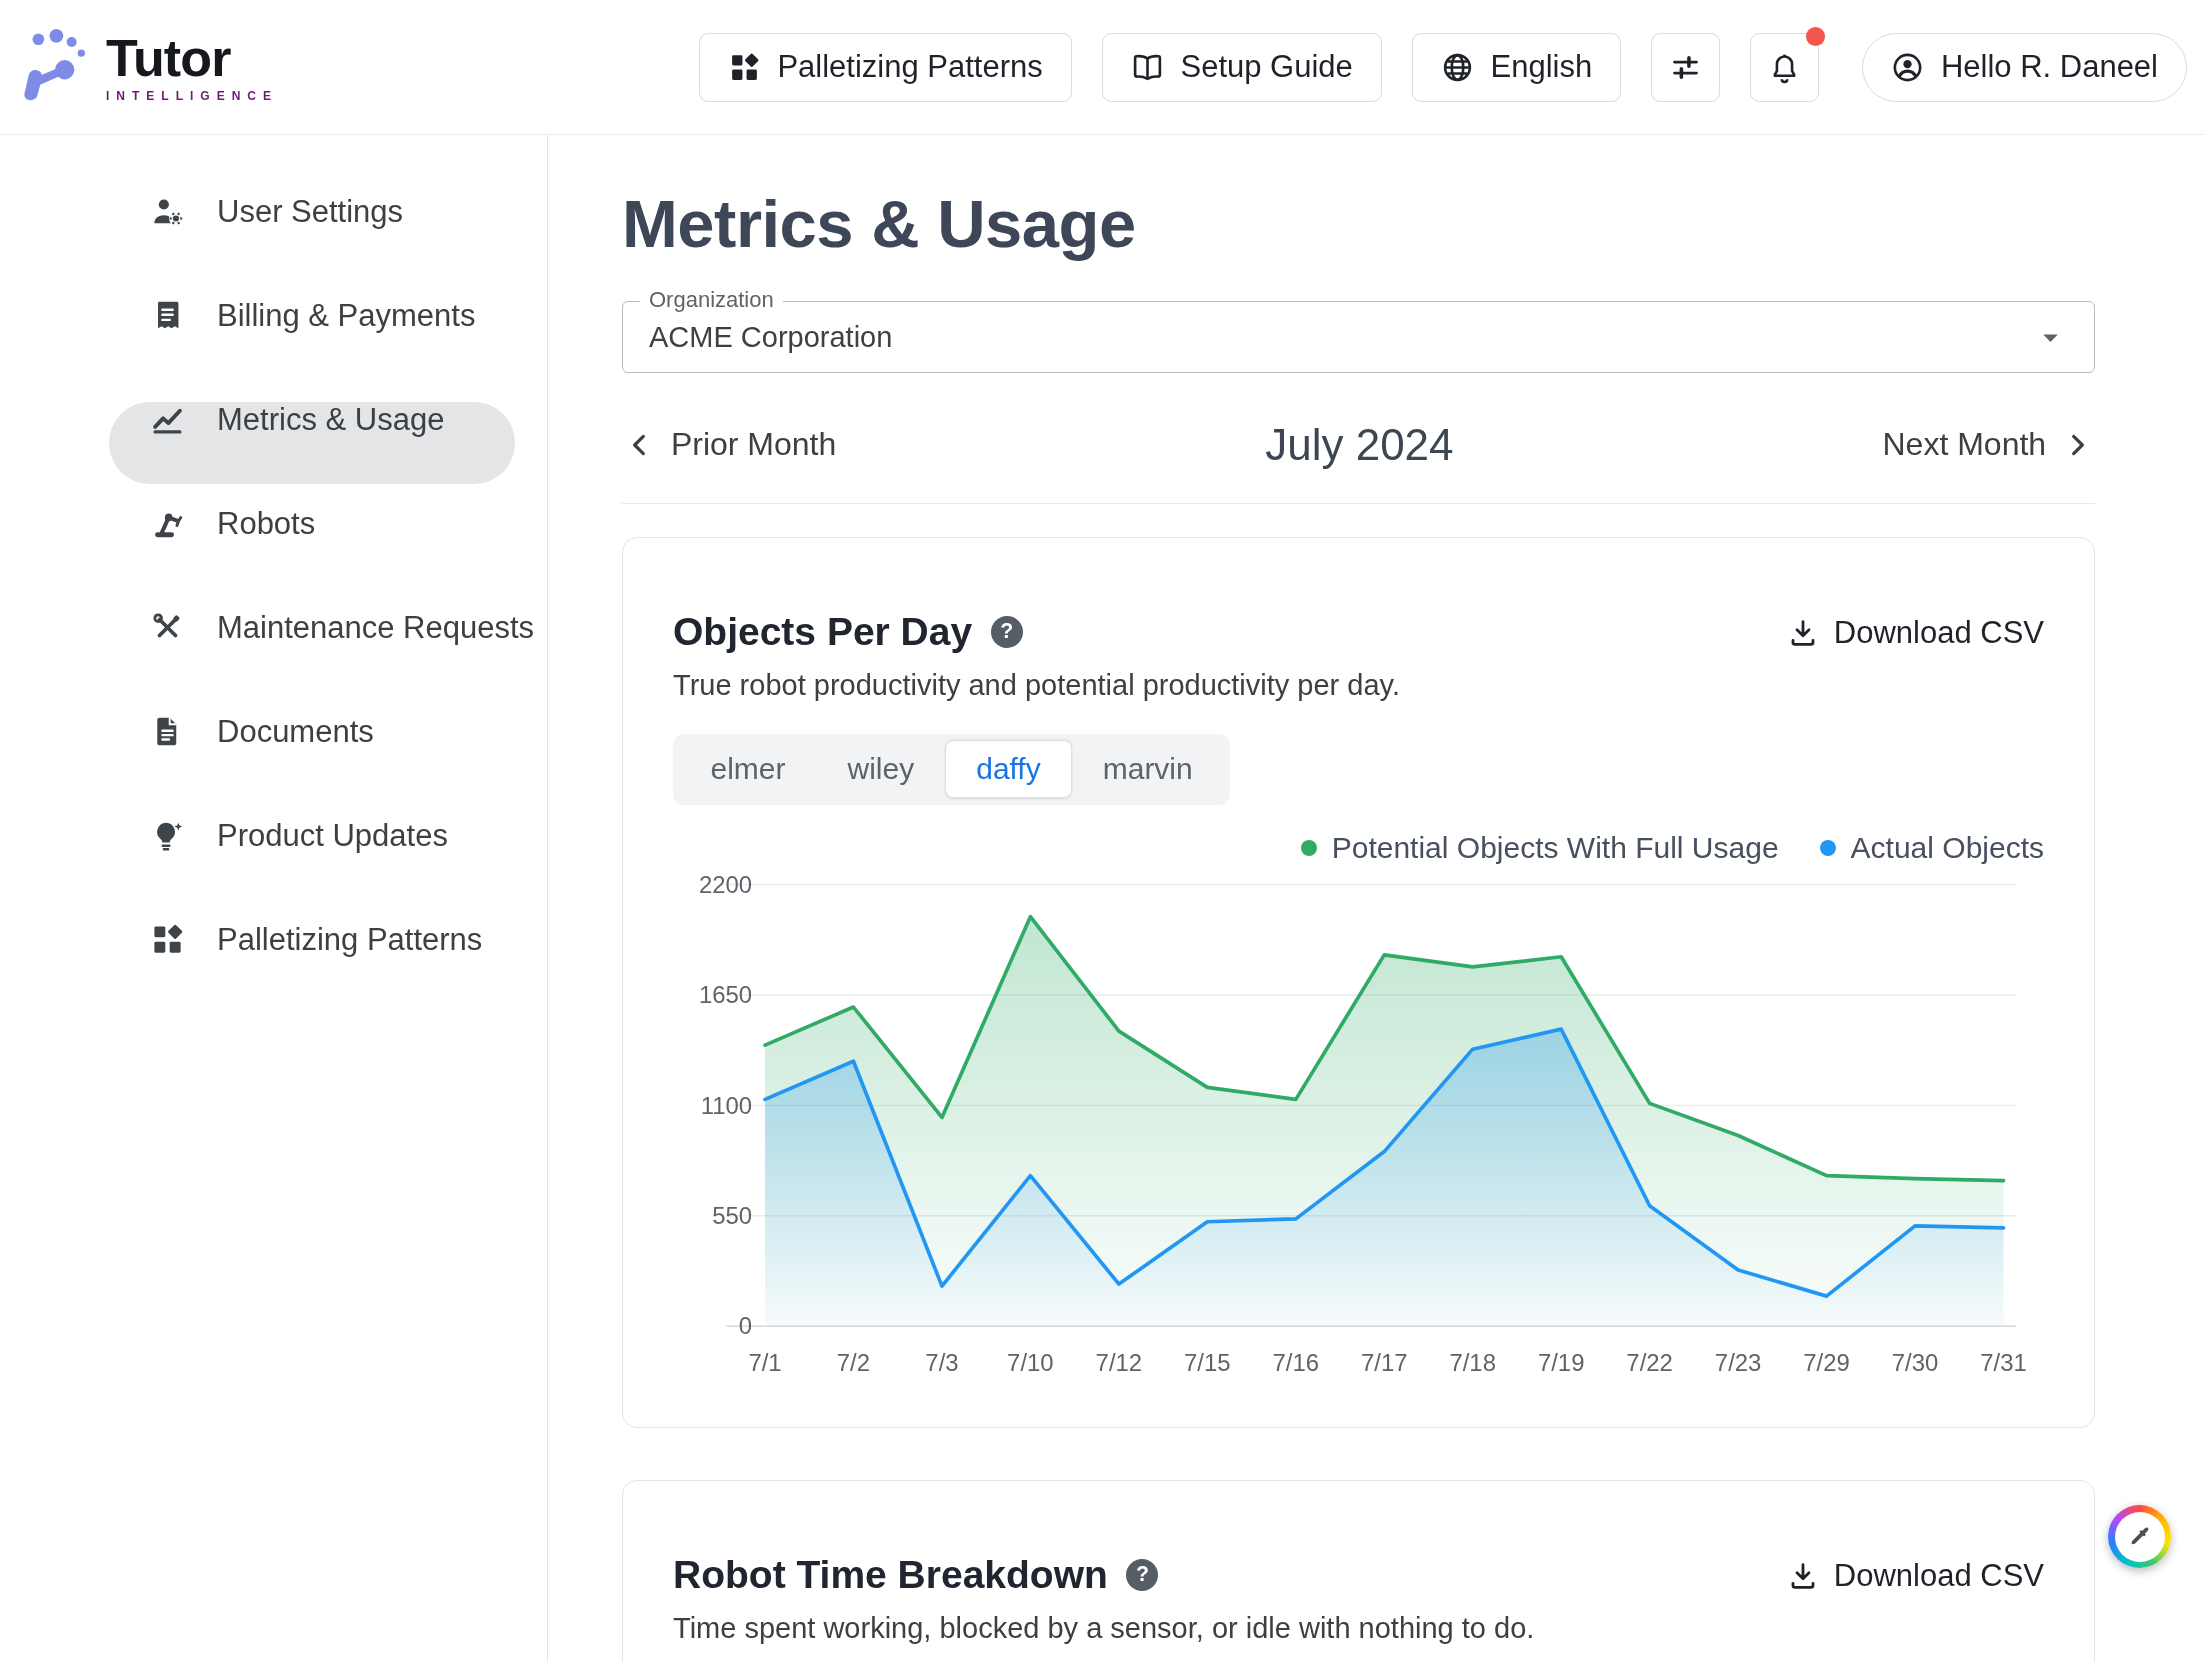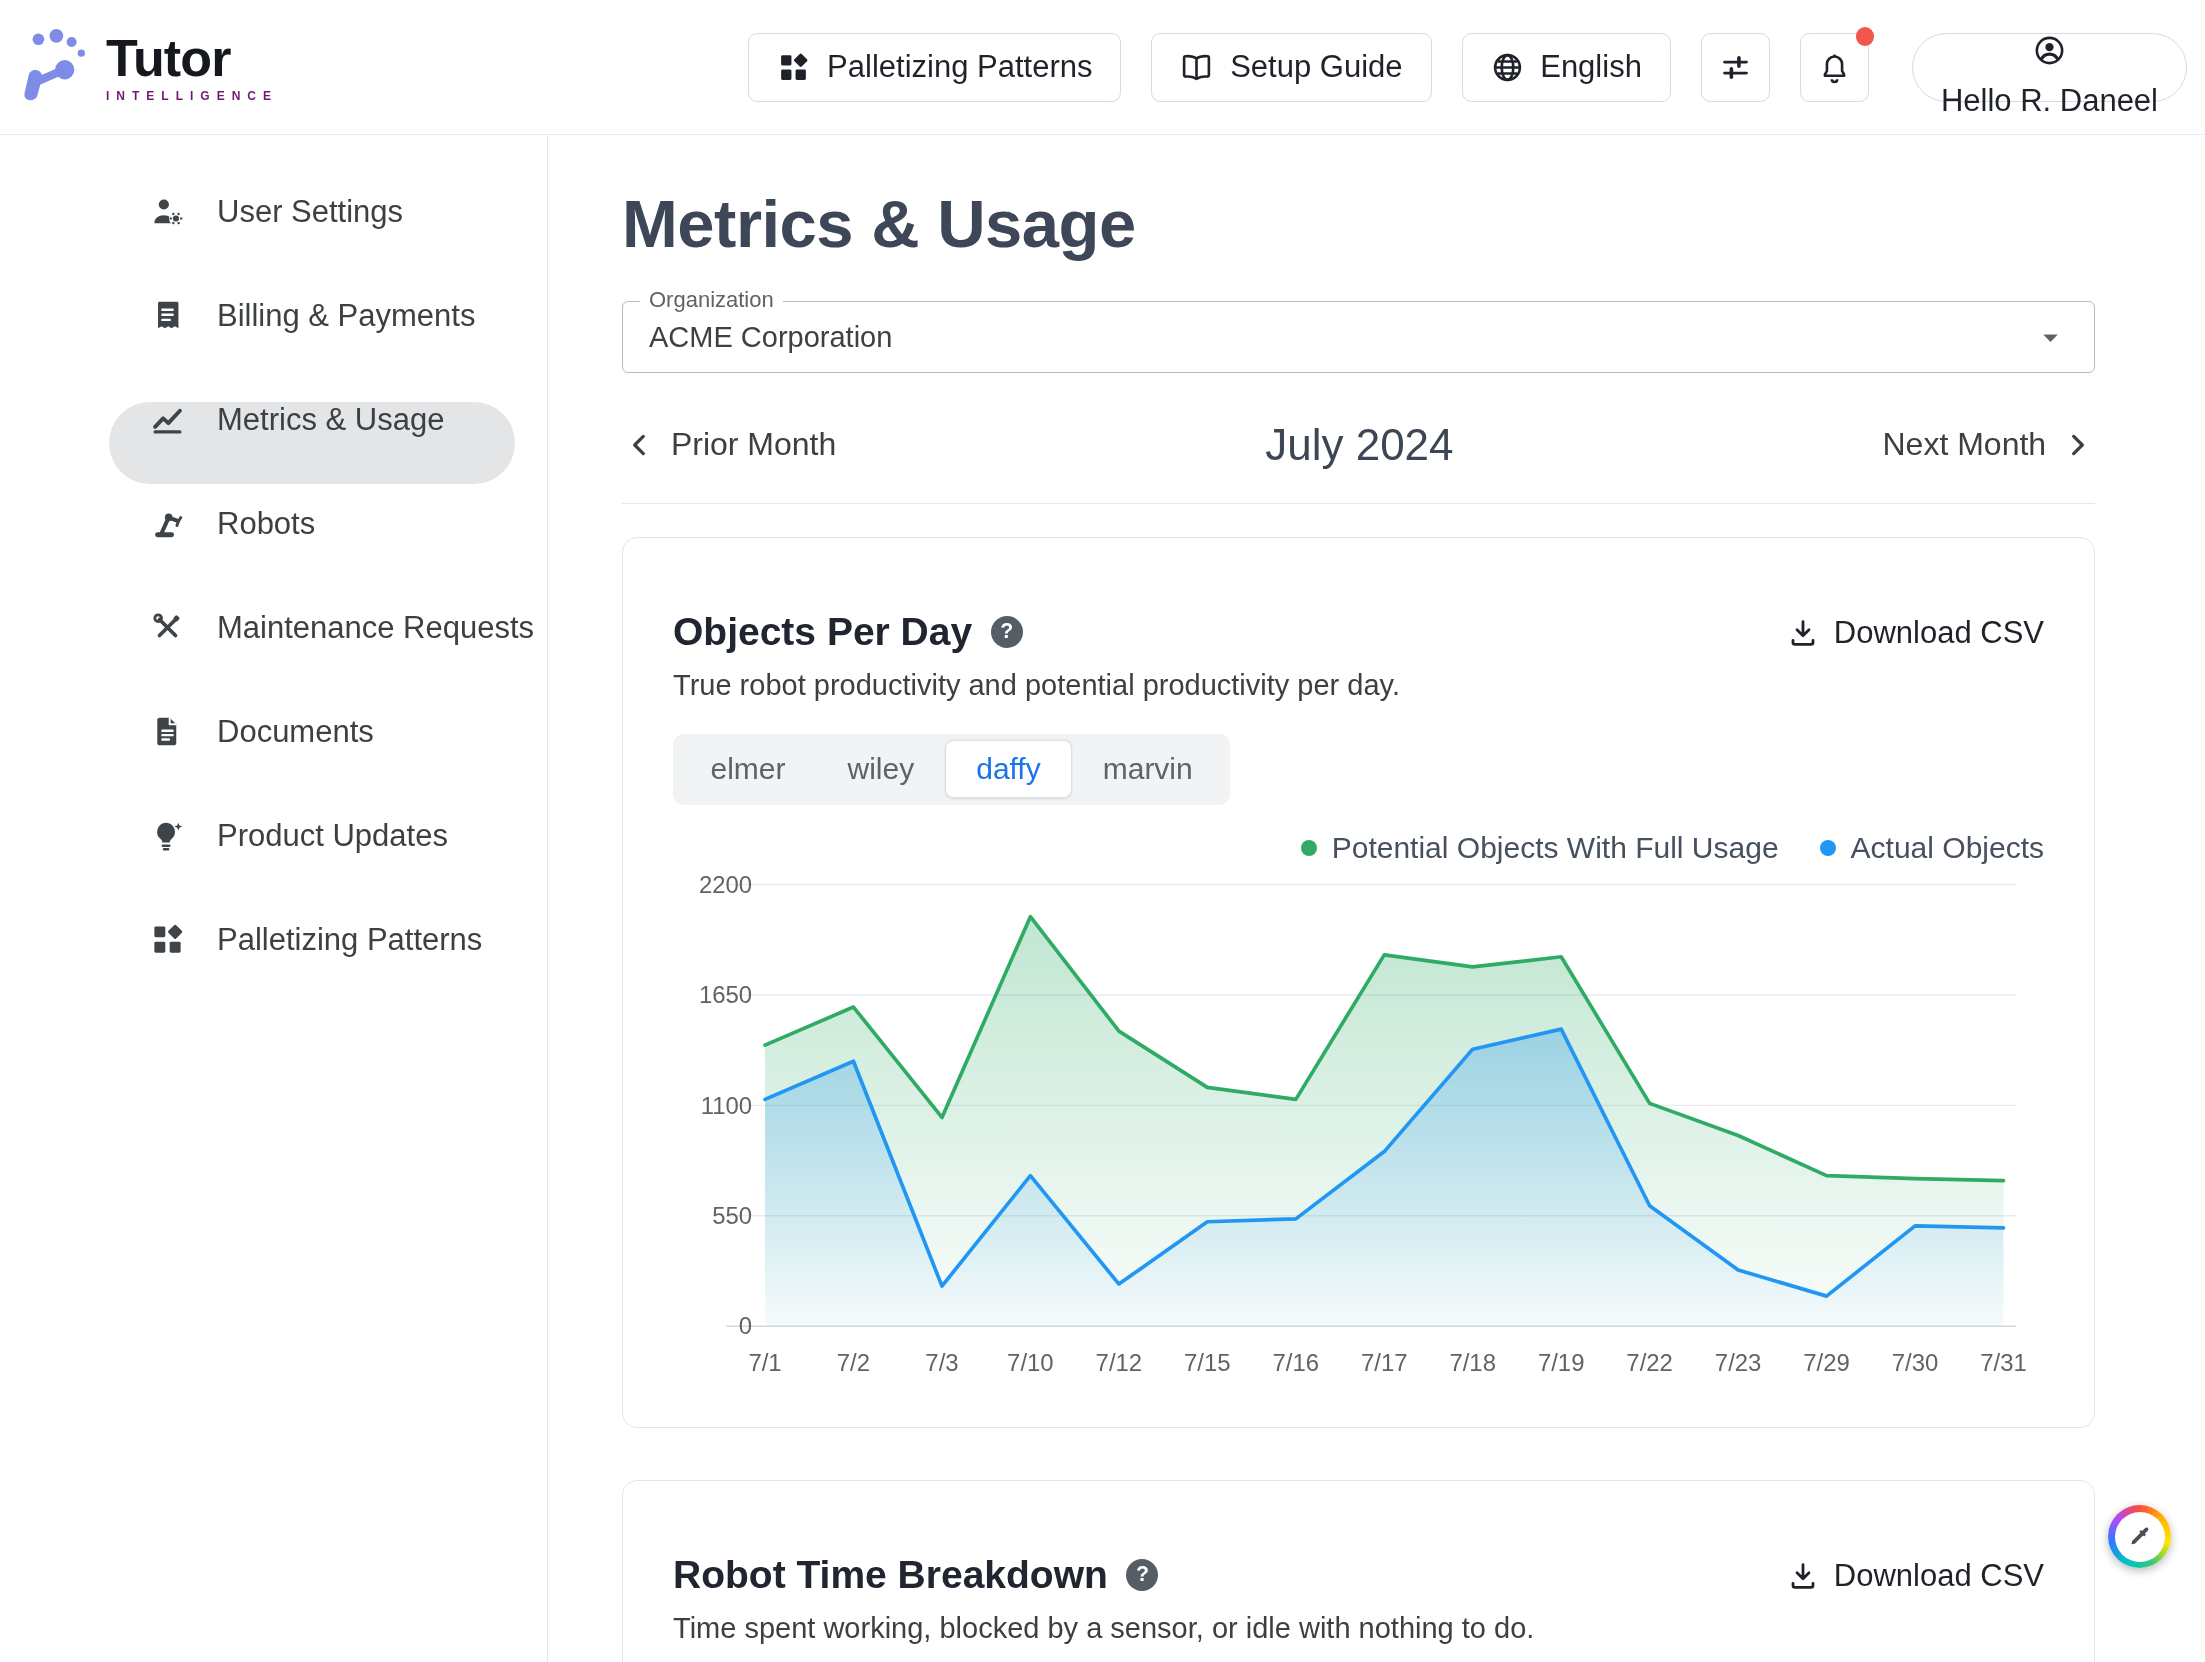--- a/index.html
+++ b/index.html
@@ -14,21 +14,21 @@
   .logo-mark { width:72px; height:78px; }
   .logo-text { display:flex; flex-direction:column; }
   .logo-name { font-size:52px; font-weight:700; color:#15181d; letter-spacing:-0.9px; line-height:1.05; }
   .logo-sub { font-size:12px; font-weight:700; letter-spacing:7px; color:#701a75; margin-top:3.7px; }
   .header-actions { margin-left:auto; display:flex; align-items:center; gap:30px; }
   .hbtn { display:inline-flex; align-items:center; gap:16.7px; height:69px; padding:0 28px;
     background:#fff; border:1.4px solid #d8dadd; border-radius:9.3px; font-size:31px; font-weight:500;
     color:#1f2329; font-family:inherit; cursor:pointer; white-space:nowrap; }
   .hbtn svg { width:33px; height:33px; flex-shrink:0; }
   .hbtn.icon-only { width:69px; padding:0; justify-content:center; position:relative; }
-  .hbtn.pill { border-radius:37px; margin-left:13px;flex-direction:column; }
+  .hbtn.pill { border-radius:37px; margin-left:13px; }
   .dot-badge { position:absolute; top:-6.5px; right:-6.5px; width:18.6px; height:18.6px;
     border-radius:50%; background:var(--red,#f4564e); }
 
   
   .shell { display:flex; height:1527px; }
   aside { width:548px; border-right:0.9px solid #e4e6e8; padding:59px 32px 0 109px; flex-shrink:0; }
   .side-item { display:flex; align-items:flex-start; gap:32px; height:82px; padding:0 41px;
     border-radius:927px; margin-bottom:22px; font-size:31px; color:#3c4043; cursor:pointer; white-space:nowrap; }
   .side-item svg { width:35px; height:35px; flex-shrink:0; color:#3f4449; }
   .side-item.active { background:#e4e5e7; font-weight:500; }

